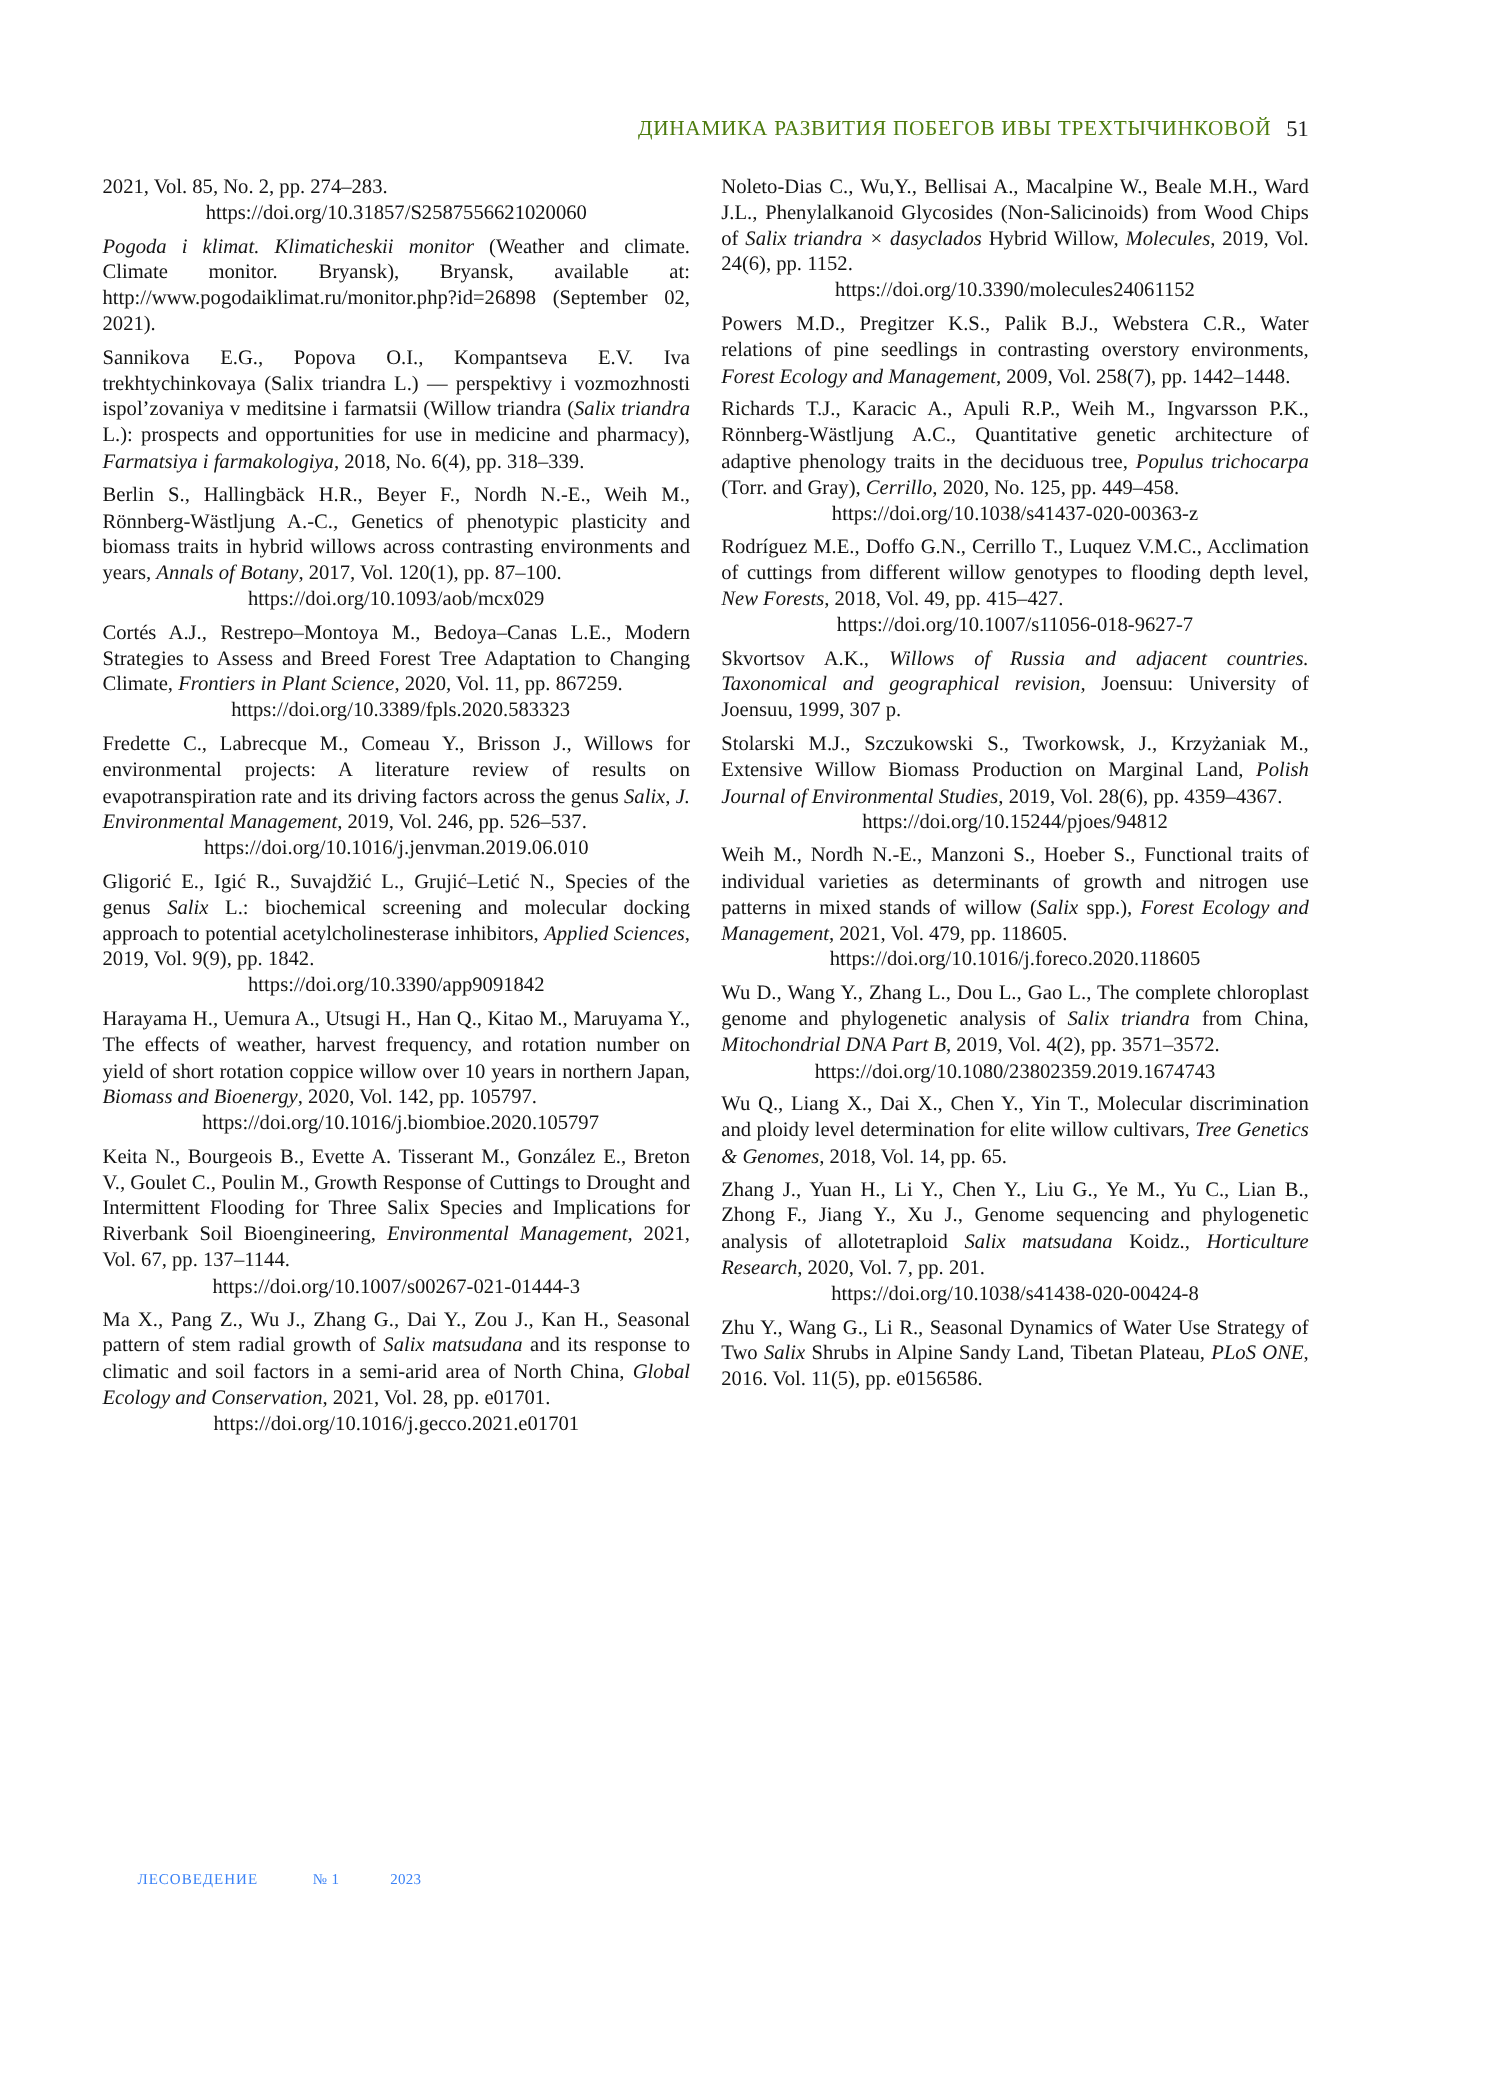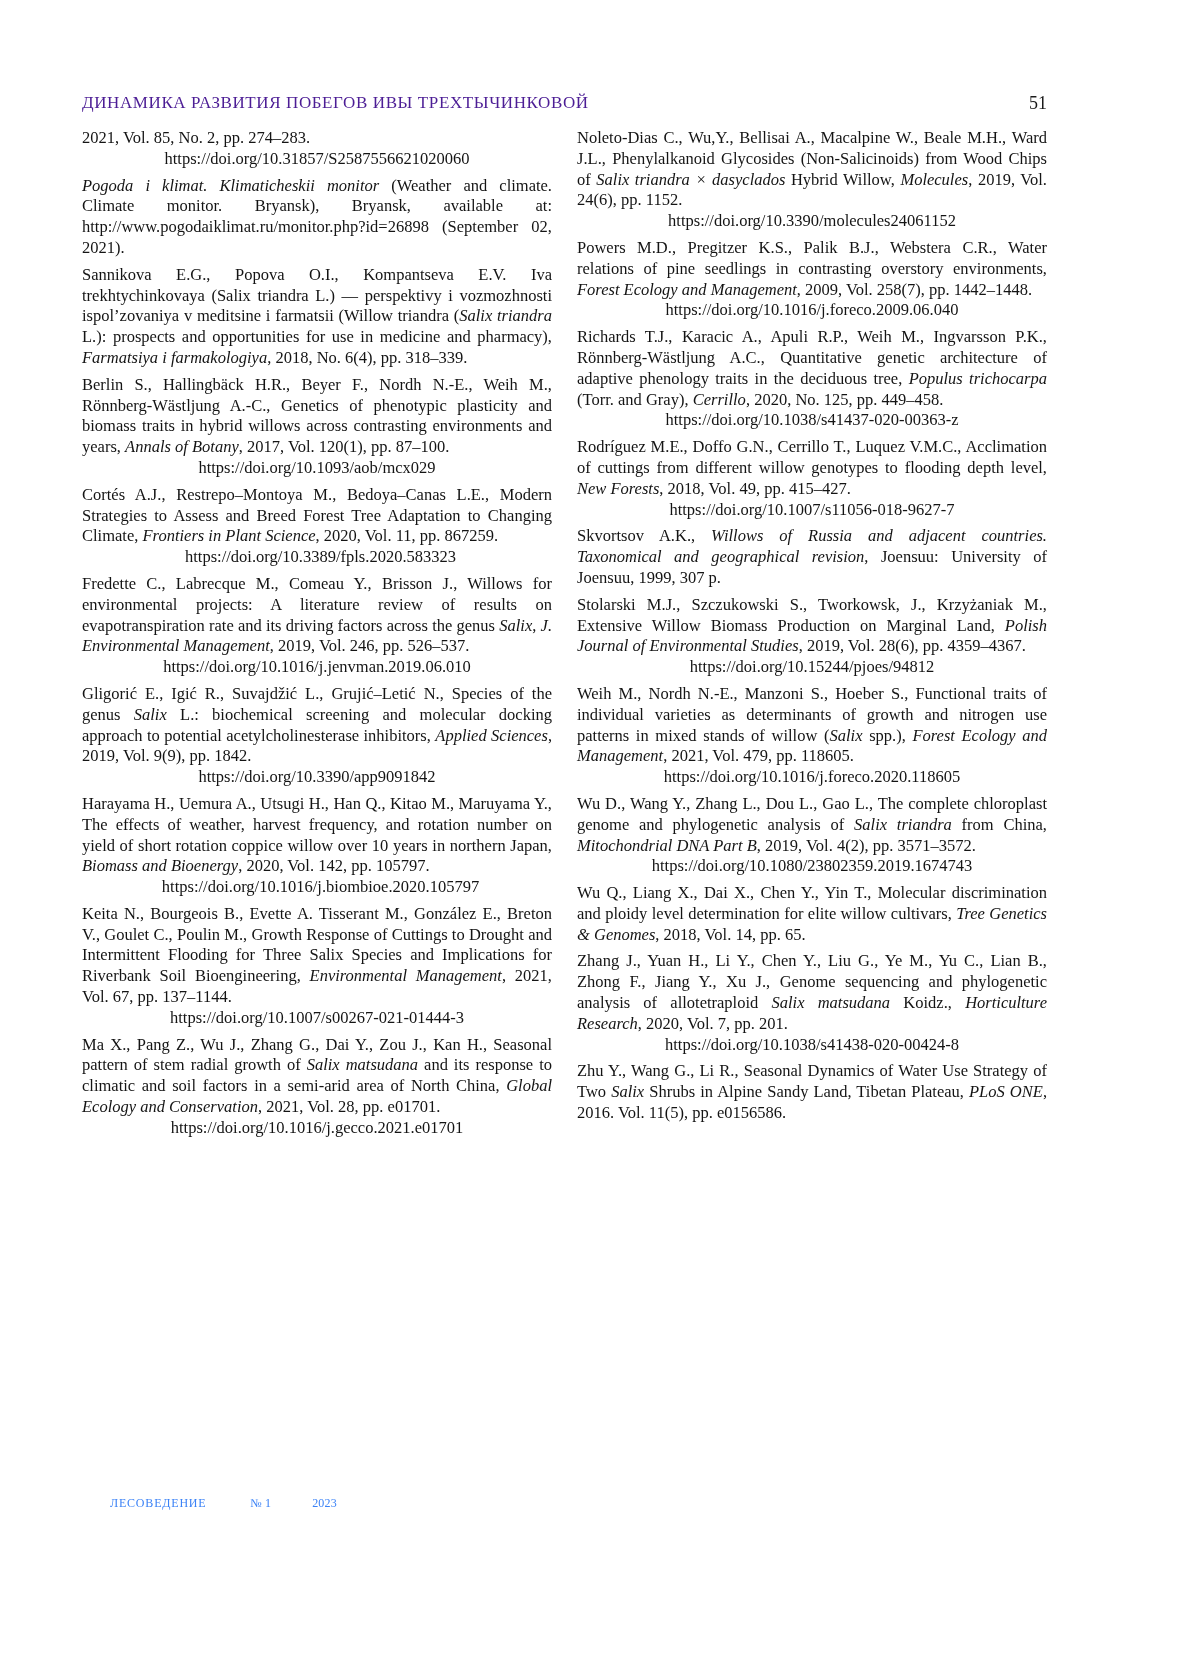--- a/index.html
+++ b/index.html
@@ -14,36 +14,36 @@
   }
   .running-head {
     position: absolute;
     top: 93px;
     left: 82px;
     width: 965px;
     height: 22px;
   }
   .running-title {
     display: block;
-    text-align: left;
+    text-align: right;
     font-size: 17px;
     letter-spacing: 0.6px;
-    color: #4c1d95;
+    color: #4d7c0f;
     padding-right: 30px;
   }
   .page-number {
     position: absolute;
     right: 0;
     top: 0;
     font-size: 18px;
     color: #1a1a1a;
   }
   .columns {
     position: absolute;
-    top: 128px;
+    top: 139px;
     left: 82px;
     width: 965px;
     display: flex;
     gap: 25px;
   }
   .col { width: 470px; }
   .ref-entry { margin: 0 0 6px 0; }
   .ref-body {
     margin: 0;
     font-size: 16.5px;
@@ -122,21 +122,20 @@
           <div class="ref-doi">https://doi.org/10.1016/j.gecco.2021.e01701</div>
         </div>
       </div>
     <div class="col">
         <div class="ref-entry">
           <p class="ref-body"><span>Noleto-Dias C., Wu,Y., Bellisai A., Macalpine W., Beale M.H., Ward J.L., Phenylalkanoid Glycosides (Non-Salicinoids) from Wood Chips of </span><span class="italic">Salix triandra × dasyclados</span><span> Hybrid Willow, </span><span class="italic">Molecules</span><span>, 2019, Vol. 24(6), pp. 1152.</span></p>
           <div class="ref-doi">https://doi.org/10.3390/molecules24061152</div>
         </div>
         <div class="ref-entry">
           <p class="ref-body"><span>Powers M.D., Pregitzer K.S., Palik B.J., Webstera C.R., Water relations of pine seedlings in contrasting overstory environments, </span><span class="italic">Forest Ecology and Management</span><span>, 2009, Vol. 258(7), pp. 1442–1448.</span></p>
-          <div class="ref-doi">https://doi.org/10.1016/j.foreco.2009.06.040</div>
         </div>
         <div class="ref-entry">
           <p class="ref-body"><span>Richards T.J., Karacic A., Apuli R.P., Weih M., Ingvarsson P.K., Rönnberg-Wästljung A.C., Quantitative genetic architecture of adaptive phenology traits in the deciduous tree, </span><span class="italic">Populus trichocarpa</span><span> (Torr. and Gray), </span><span class="italic">Cerrillo</span><span>, 2020, No. 125, pp. 449–458.</span></p>
           <div class="ref-doi">https://doi.org/10.1038/s41437-020-00363-z</div>
         </div>
         <div class="ref-entry">
           <p class="ref-body"><span>Rodríguez M.E., Doffo G.N., Cerrillo T., Luquez V.M.C., Acclimation of cuttings from different willow genotypes to flooding depth level, </span><span class="italic">New Forests</span><span>, 2018, Vol. 49, pp. 415–427.</span></p>
           <div class="ref-doi">https://doi.org/10.1007/s11056-018-9627-7</div>
         </div>
         <div class="ref-entry">

